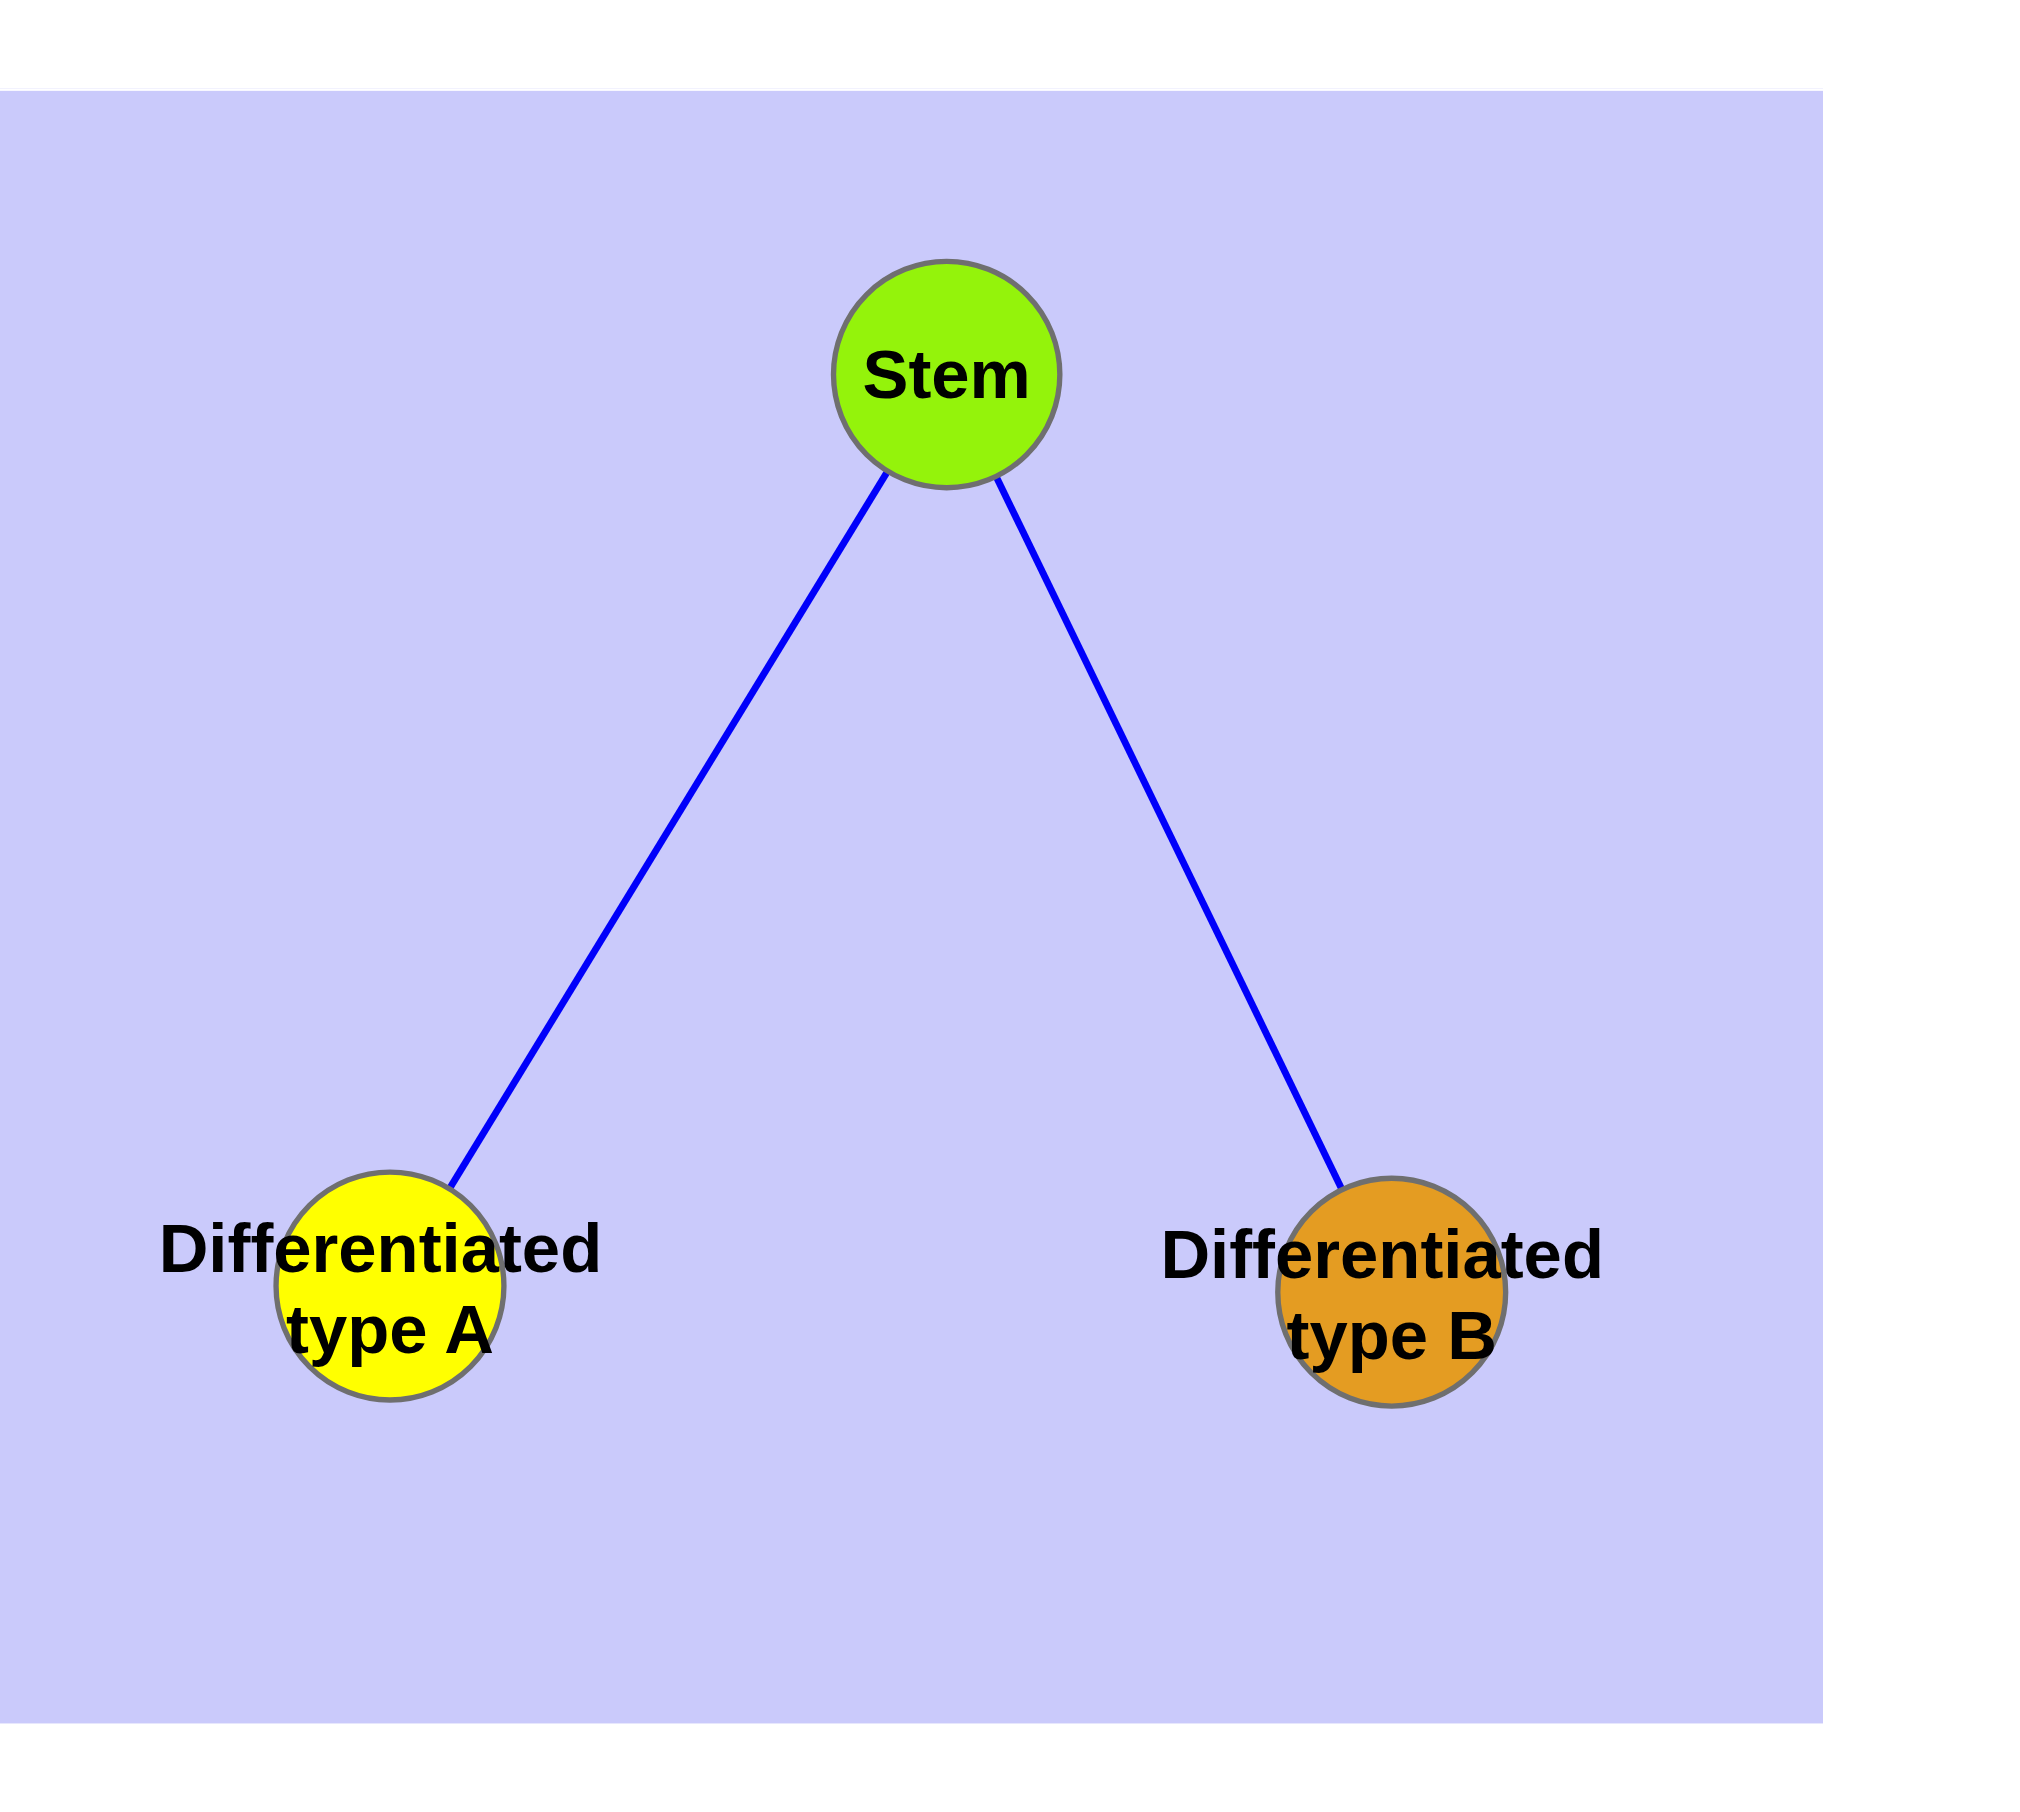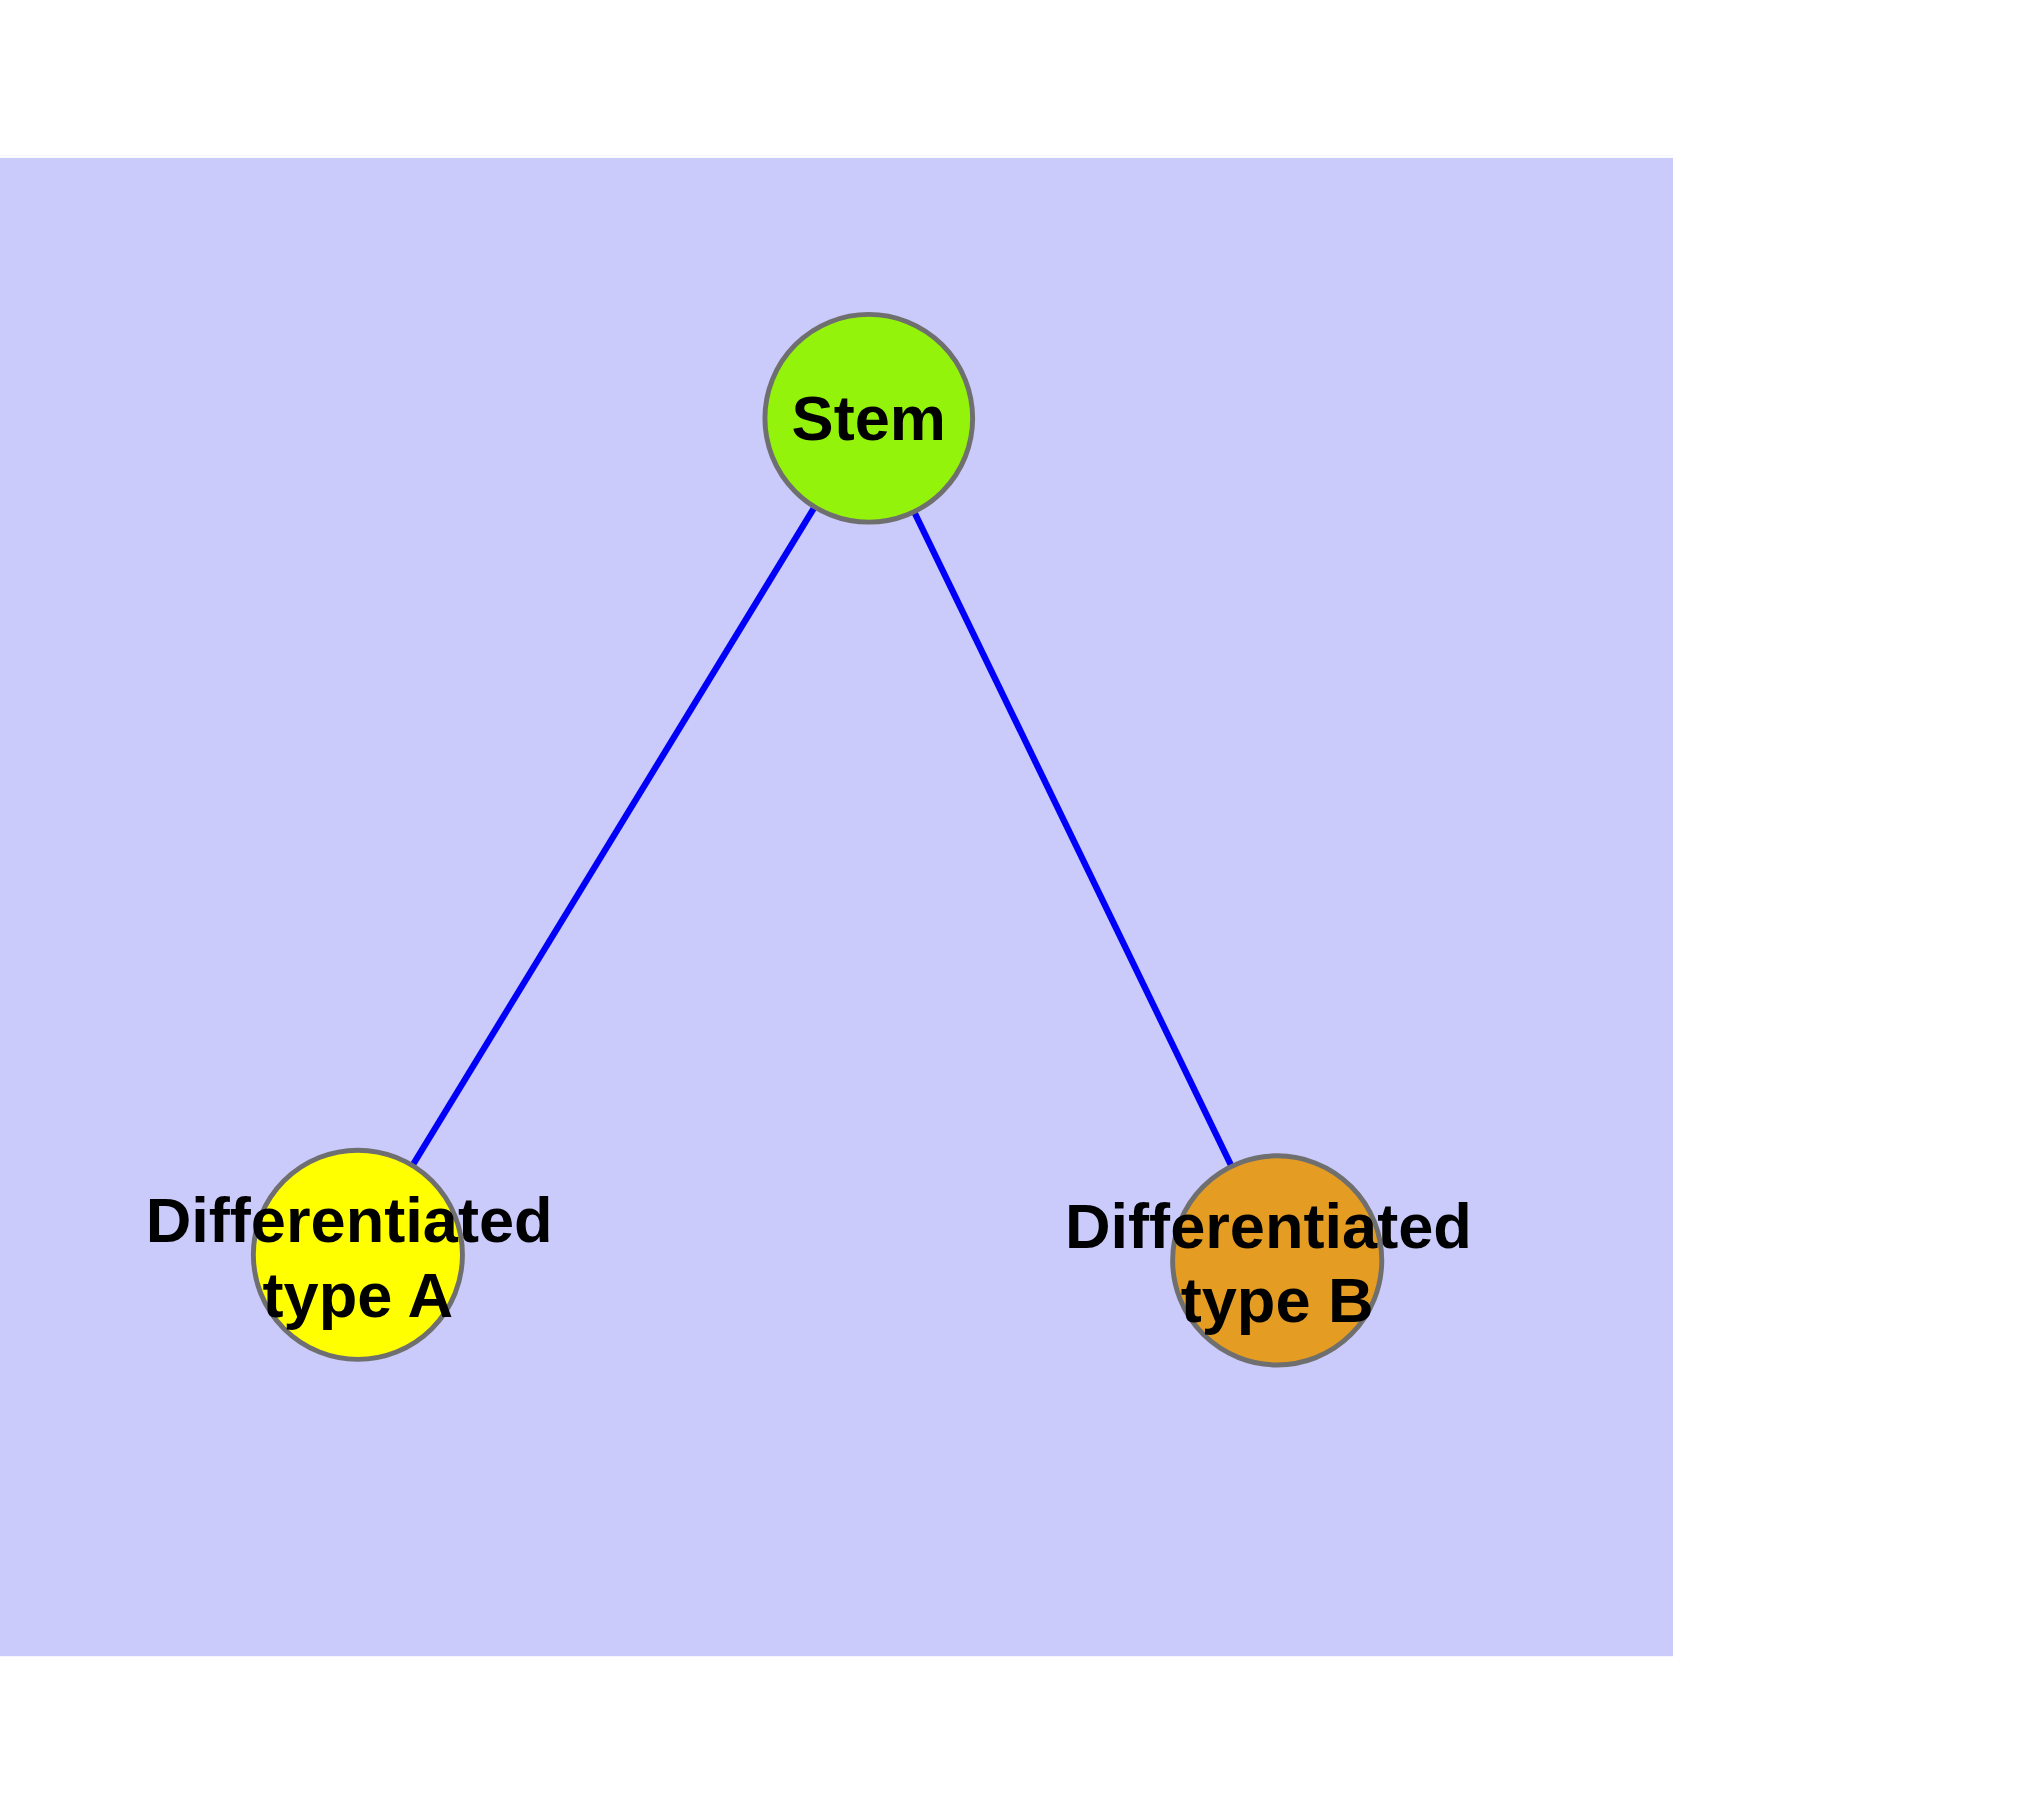--- a/index.html
+++ b/index.html
@@ -2,21 +2,21 @@
 <html style="font-size:13.6px"><head>
 <meta charset="utf-8">
 <style>
   html, body {
     margin: 0;
     padding: 0;
     background: #ffffff;
   }
   .stage {
     position: relative;
-    width: 1673px;
+    width: 1823px;
     height: 1812px;
     overflow: hidden;
   }
   .stage svg {
     display: block;
     width: 100%;
     height: 100%;
   }
   .edge {
     stroke-width: 9;

